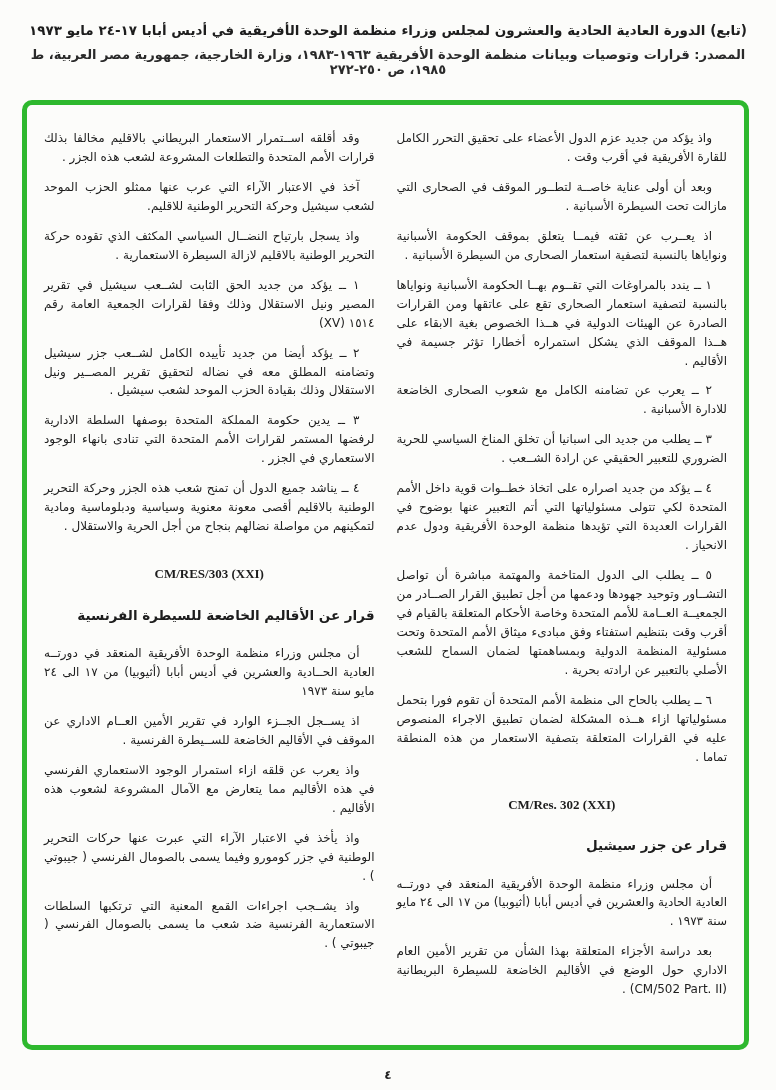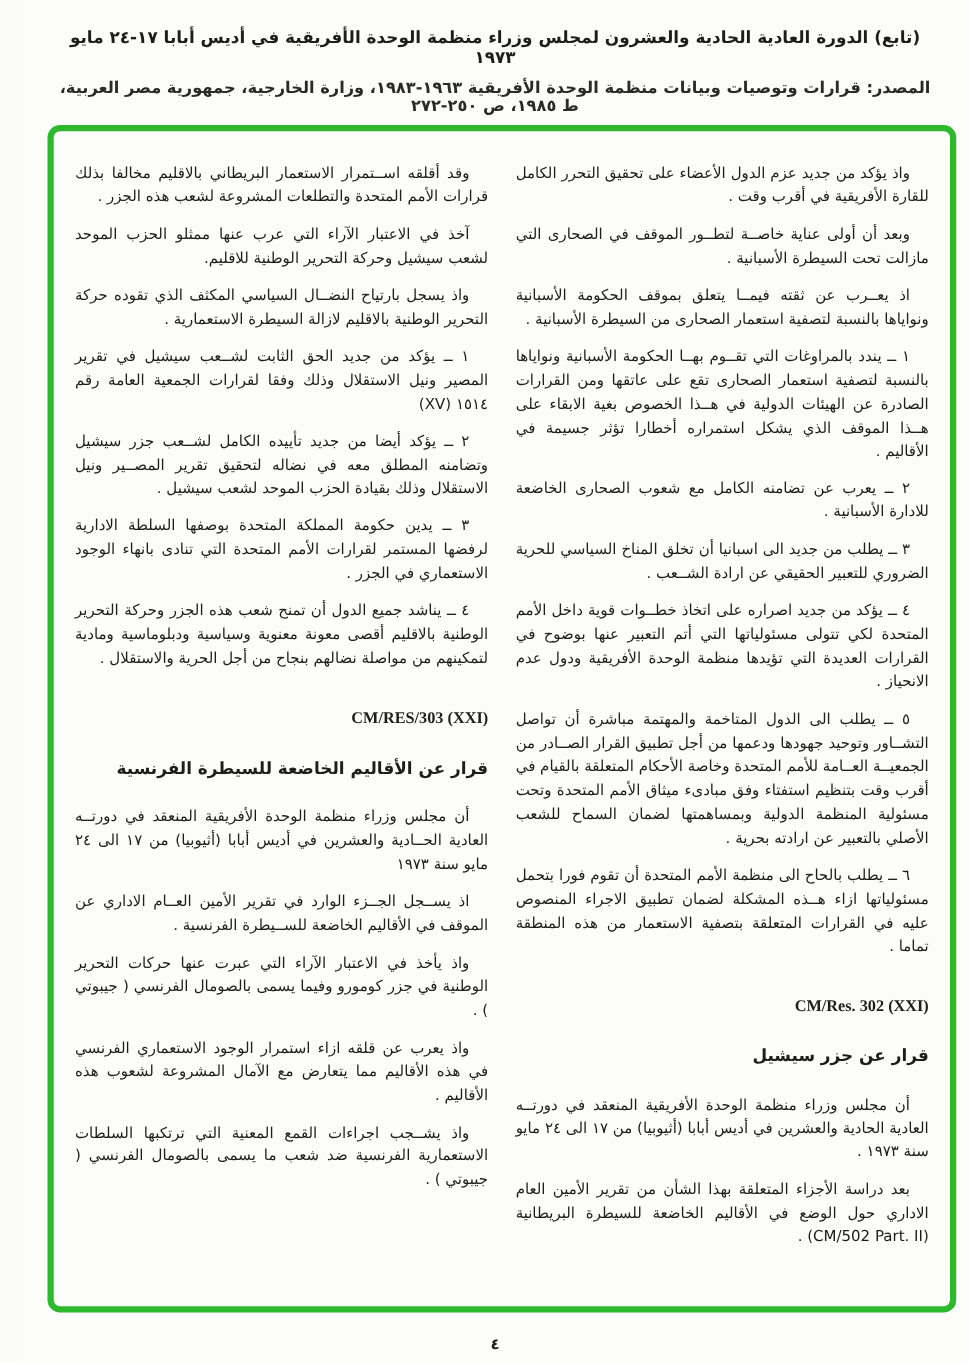--- a/index.html
+++ b/index.html
@@ -5,21 +5,21 @@
   * { margin: 0; padding: 0; box-sizing: border-box; }
   html, body { width: 776px; }
   body {
     width: 776px; height: 1090px;
     background: #fbfbf8;
     font-family: "DejaVu Sans", sans-serif;
     color: #1d1d1d;
     position: relative;
     overflow: hidden;
   }
-  .page { position: absolute; inset: 0; background: #fcfcfa; margin-left: 16px; }
+  .page { position: absolute; inset: 0; background: #fcfcfa; }
 
   .doc-header {
     position: absolute; top: 22px; left: 28px; right: 28px;
     text-align: center; direction: rtl;
   }
   .doc-title { font-weight: bold; font-size: 13.5px; letter-spacing: 0.2px; }
   .doc-source { font-size: 13px; font-weight: bold; margin-top: 9px; color: #2a2a2a; }
 
   .content-box {
     position: absolute; top: 100px; left: 22px;
@@ -34,21 +34,21 @@
     background: #fcfcfa;
   }
   .col {
     flex: 1 1 0;
     text-align: justify;
     font-size: 12px;
     line-height: 1.58;
   }
   .para { margin-bottom: 11px; text-indent: 15px; }
   .res-code {
-    direction: ltr; text-align: right;
+    direction: ltr; text-align: center;
     font-family: "Liberation Serif", serif;
     font-weight: bold; font-size: 13px;
     margin: 28px 0 20px 0;
   }
   .res-title {
     font-weight: bold; font-size: 13.5px;
     margin: 0 0 18px 0;
   }
 
   .page-number {
@@ -89,22 +89,22 @@
       <p class="para">آخذ في الاعتبار الآراء التي عرب عنها ممثلو الحزب الموحد لشعب سيشيل وحركة التحرير الوطنية للاقليم.</p>
       <p class="para">واذ يسجل بارتياح النضــال السياسي المكثف الذي تقوده حركة التحرير الوطنية بالاقليم لازالة السيطرة الاستعمارية .</p>
       <p class="para">١ ــ يؤكد من جديد الحق الثابت لشــعب سيشيل في تقرير المصير ونيل الاستقلال وذلك وفقا لقرارات الجمعية العامة رقم ١٥١٤ (XV)</p>
       <p class="para">٢ ــ يؤكد أيضا من جديد تأييده الكامل لشــعب جزر سيشيل وتضامنه المطلق معه في نضاله لتحقيق تقرير المصــير ونيل الاستقلال وذلك بقيادة الحزب الموحد لشعب سيشيل .</p>
       <p class="para">٣ ــ يدين حكومة المملكة المتحدة بوصفها السلطة الادارية لرفضها المستمر لقرارات الأمم المتحدة التي تنادى بانهاء الوجود الاستعماري في الجزر .</p>
       <p class="para">٤ ــ يناشد جميع الدول أن تمنح شعب هذه الجزر وحركة التحرير الوطنية بالاقليم أقصى معونة معنوية وسياسية ودبلوماسية ومادية لتمكينهم من مواصلة نضالهم بنجاح من أجل الحرية والاستقلال .</p>
       <div class="res-code">CM/RES/303 (XXI)</div>
       <h2 class="res-title">قرار عن الأقاليم الخاضعة للسيطرة الفرنسية</h2>
       <p class="para">أن مجلس وزراء منظمة الوحدة الأفريقية المنعقد في دورتــه العادية الحــادية والعشرين في أديس أبابا (أثيوبيا) من ١٧ الى ٢٤ مايو سنة ١٩٧٣</p>
       <p class="para">اذ يســجل الجــزء الوارد في تقرير الأمين العــام الاداري عن الموقف في الأقاليم الخاضعة للســيطرة الفرنسية .</p>
+      <p class="para">واذ يعرب عن قلقه ازاء استمرار الوجود الاستعماري الفرنسي في هذه الأقاليم مما يتعارض مع الآمال المشروعة لشعوب هذه الأقاليم .</p>
       <p class="para">واذ يأخذ في الاعتبار الآراء التي عبرت عنها حركات التحرير الوطنية في جزر كومورو وفيما يسمى بالصومال الفرنسي ( جيبوتي ) .</p>
-      <p class="para">واذ يعرب عن قلقه ازاء استمرار الوجود الاستعماري الفرنسي في هذه الأقاليم مما يتعارض مع الآمال المشروعة لشعوب هذه الأقاليم .</p>
       <p class="para">واذ يشــجب اجراءات القمع المعنية التي ترتكبها السلطات الاستعمارية الفرنسية ضد شعب ما يسمى بالصومال الفرنسي ( جيبوتي ) .</p>
     </div>
 
   </div>
 
   <div class="page-number">٤</div>
 
 </div>
 
 </body></html>

